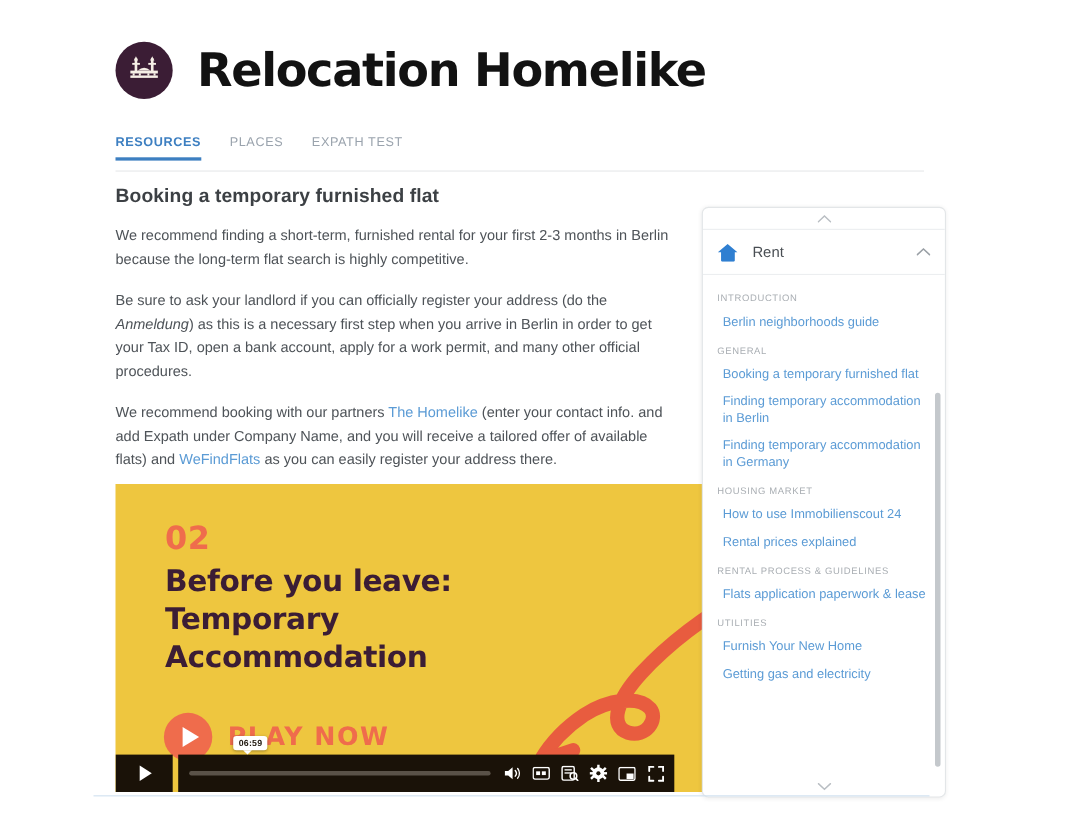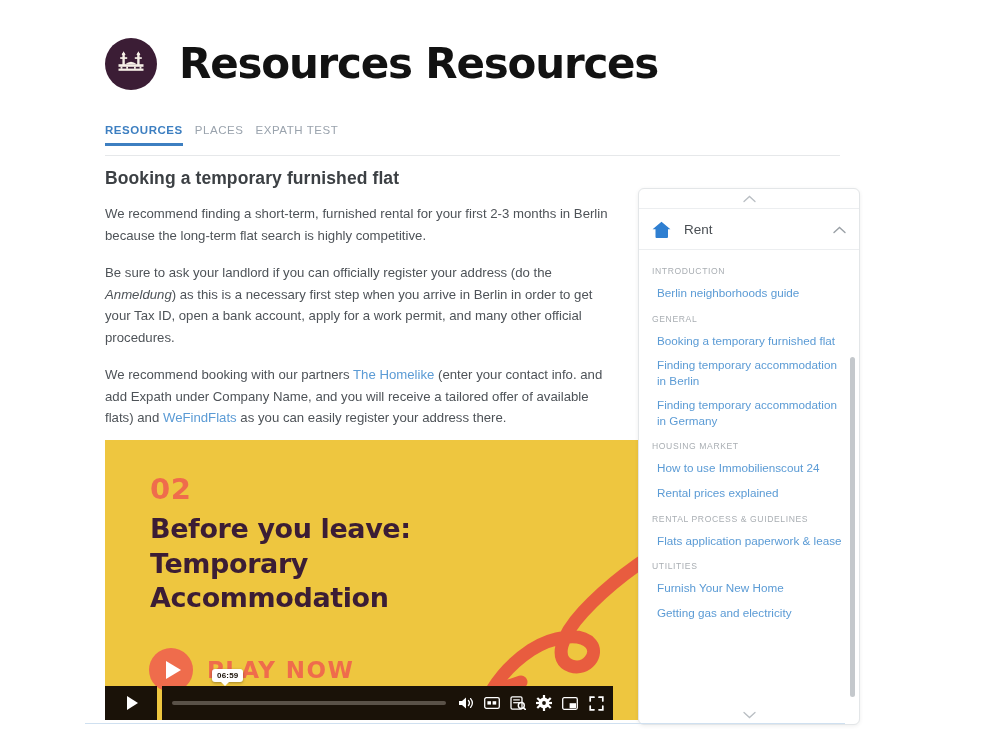--- a/index.html
+++ b/index.html
@@ -54,21 +54,21 @@
     line-height: 1;
   }
 
   
   .tabs {
     position: absolute;
     left: 105px;
     top: 124px;
     display: flex;
     align-items: flex-start;
-    gap: 12px;
+    gap: 26px;
   }
   .tab {
     font-size: 11.5px;
     letter-spacing: 0.55px;
     color: #9aa3ad;
     padding-bottom: 7px;
     cursor: pointer;
     white-space: nowrap;
     border-bottom: 3px solid transparent;
   }
@@ -374,21 +374,21 @@
           <rect x="4.5" y="17.2" width="25" height="2.6"></rect>
           <rect x="4.5" y="21.6" width="25" height="2.2"></rect>
           <rect x="6.6" y="19.6" width="1.8" height="2.2"></rect>
           <rect x="12.2" y="19.6" width="1.8" height="2.2"></rect>
           <rect x="20.0" y="19.6" width="1.8" height="2.2"></rect>
           <rect x="25.6" y="19.6" width="1.8" height="2.2"></rect>
           <path d="M11.2 17.2 q5.8 -5 11.6 0 z"></path>
         </g>
       </svg>
     </div>
-    <div class="site-title">Resources Resources</div>
+    <div class="site-title">Relocation Homelike</div>
   </div>
 
   <div class="tabs">
     <div class="tab active">RESOURCES</div>
     <div class="tab">PLACES</div>
     <div class="tab">EXPATH TEST</div>
   </div>
   <div class="tab-divider"></div>
 
   <div class="article">

